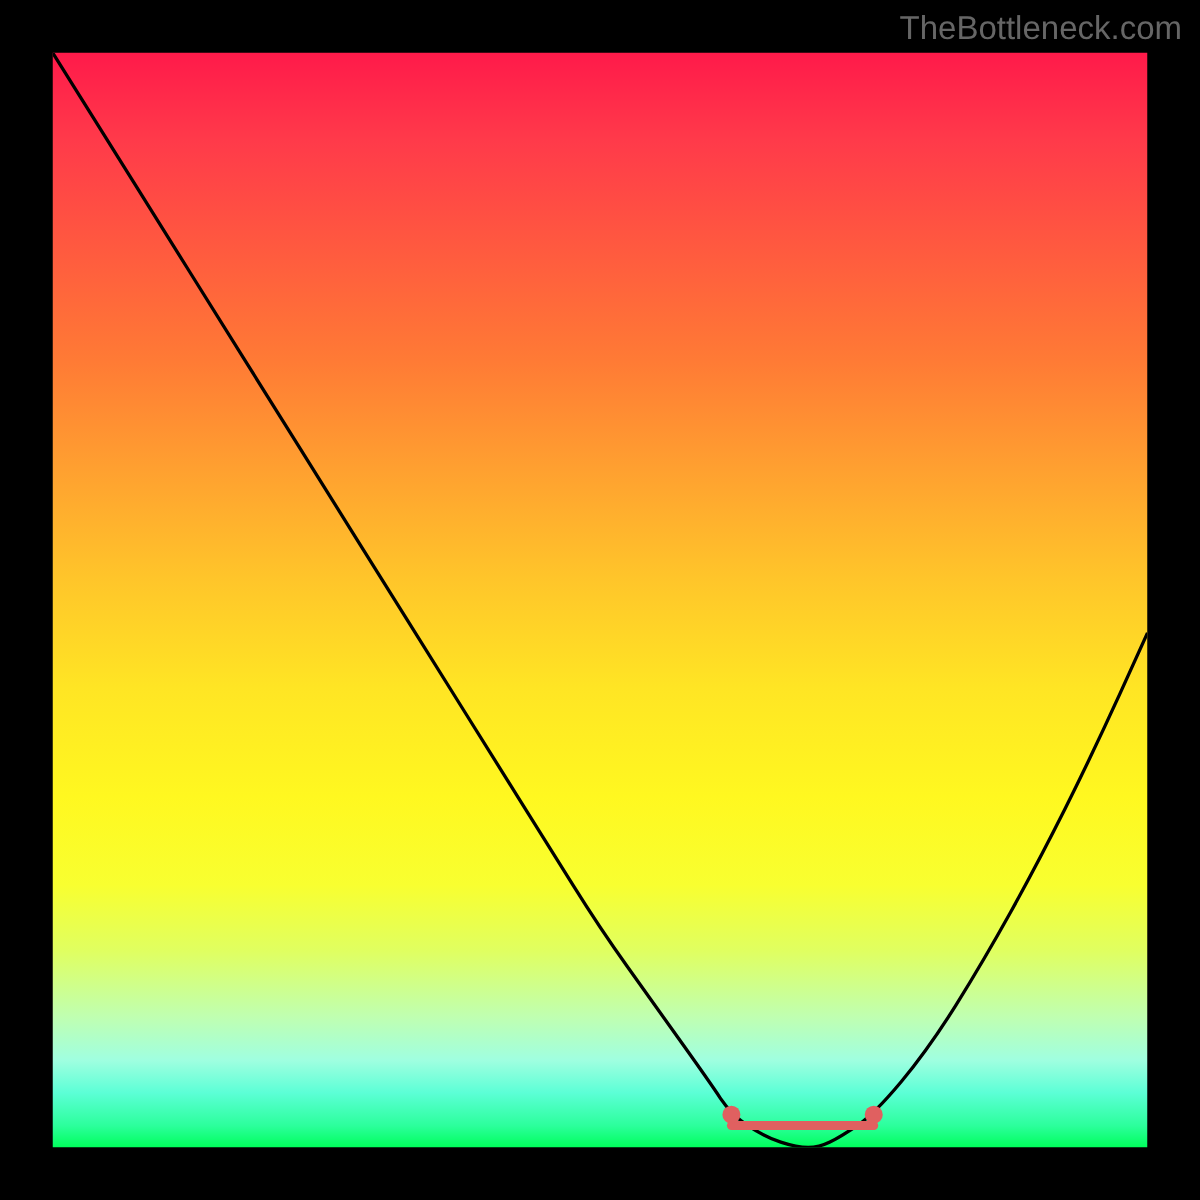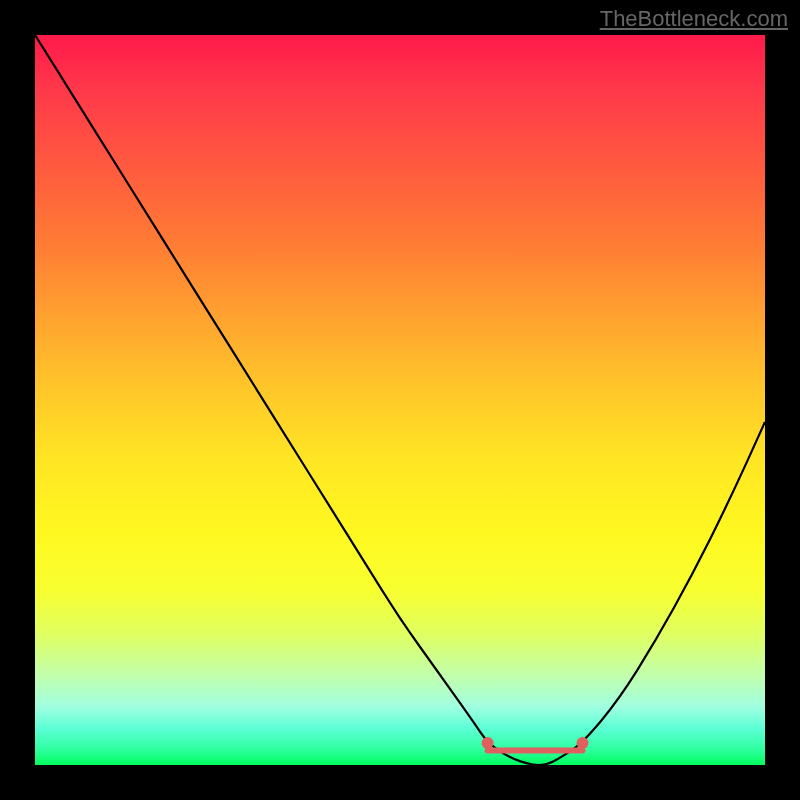--- a/index.html
+++ b/index.html
@@ -12,21 +12,20 @@
     overflow: hidden;
   }
   .attribution {
     position: absolute;
     top: 6px;
     right: 12px;
     color: #666;
     font-size: 22px;
     font-weight: 500;
     z-index: 10;
-    text-decoration: underline;
   }
   .plot-area {
     position: absolute;
     left: 35px;
     top: 35px;
     width: 730px;
     height: 730px;
     overflow: hidden;
   }
   .gradient-bg {

